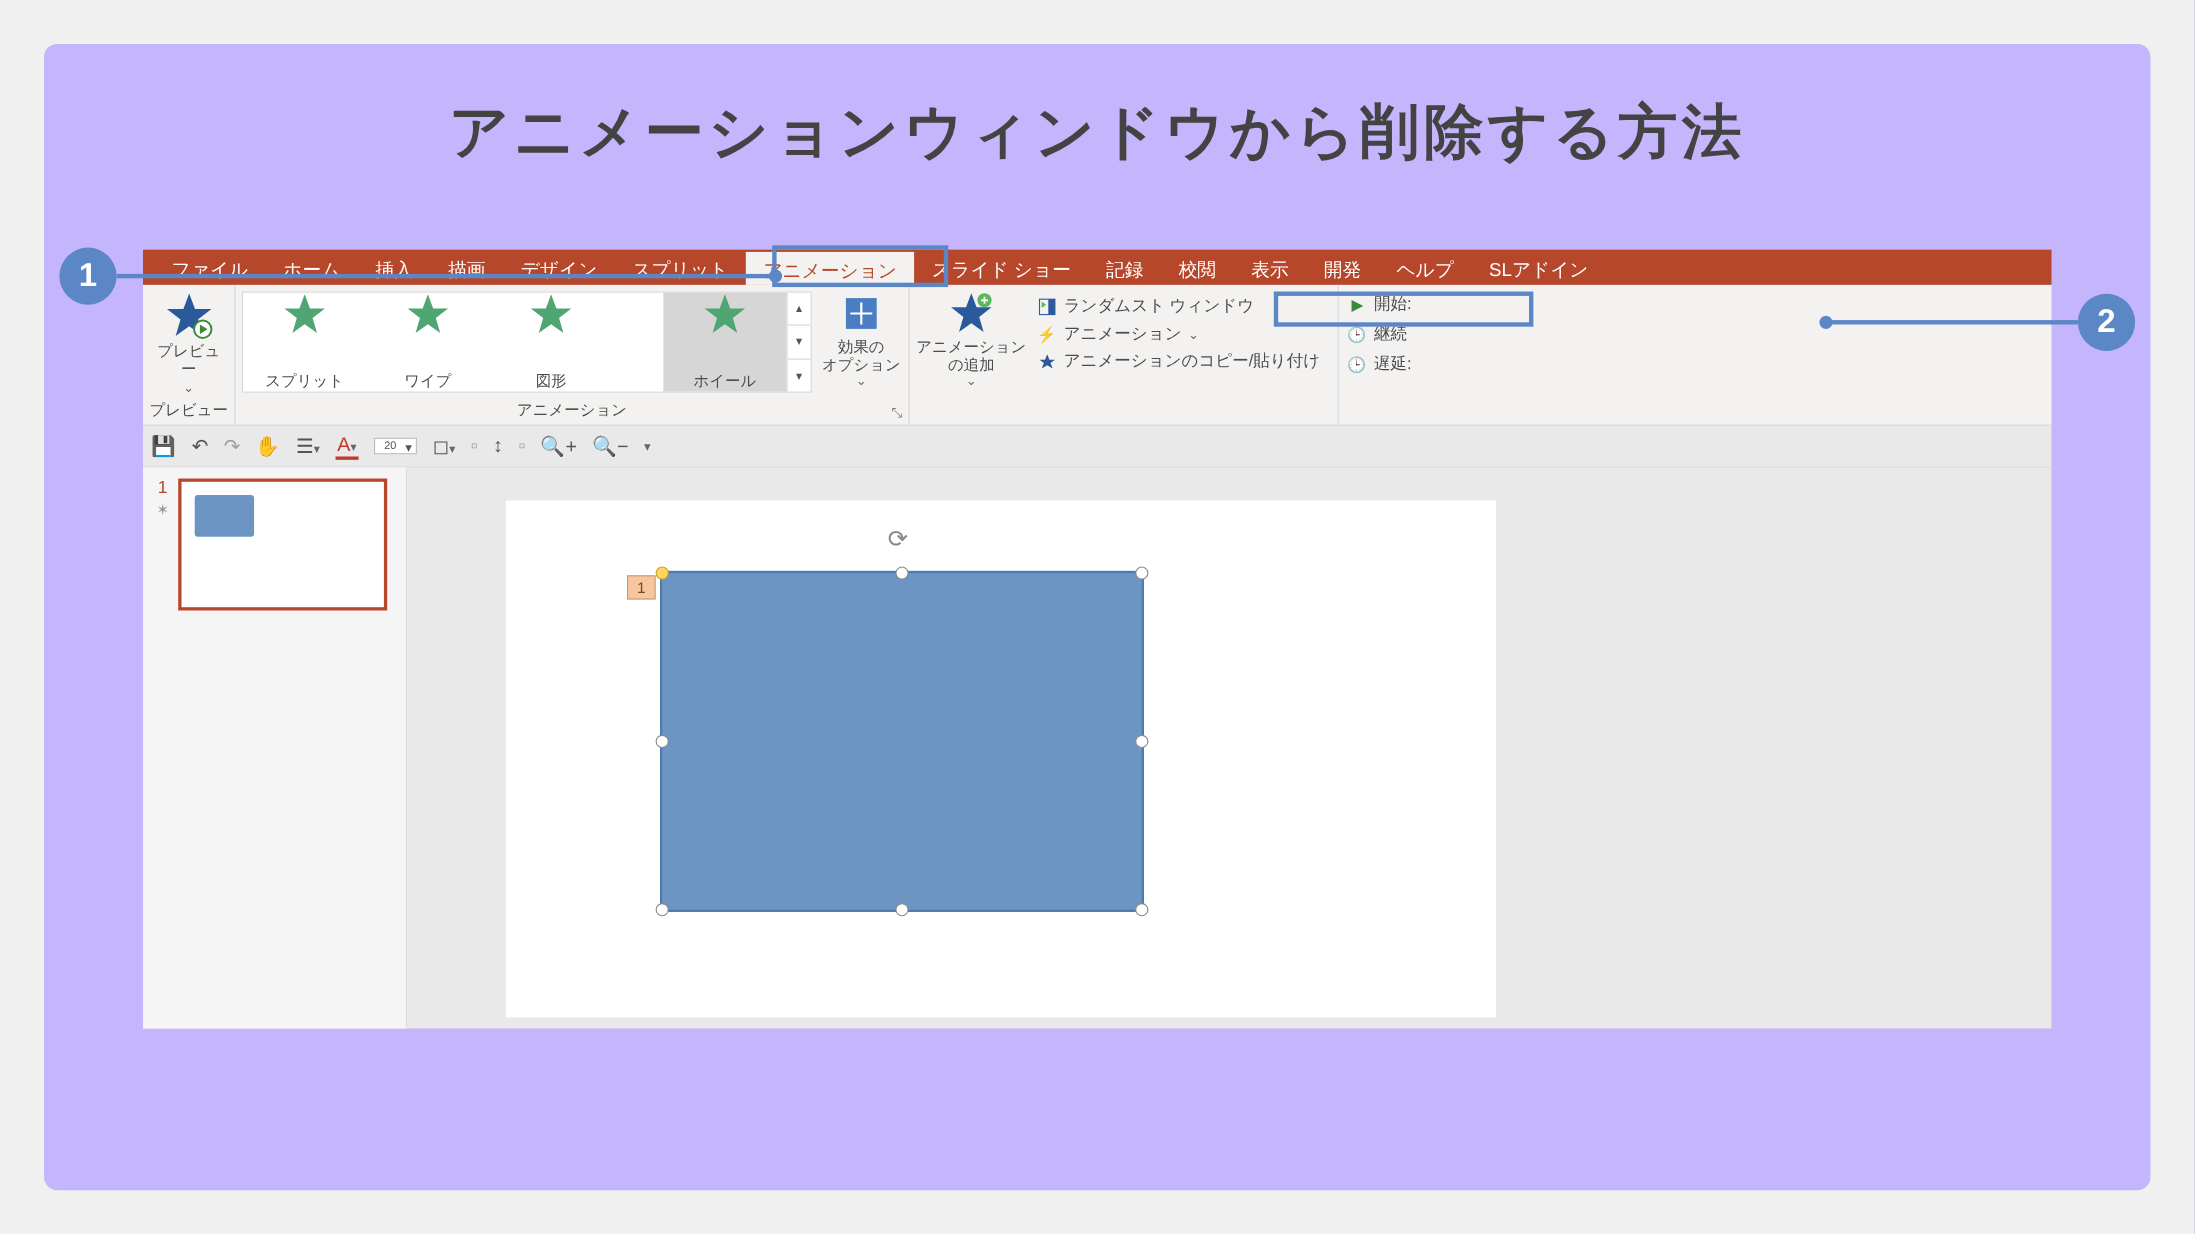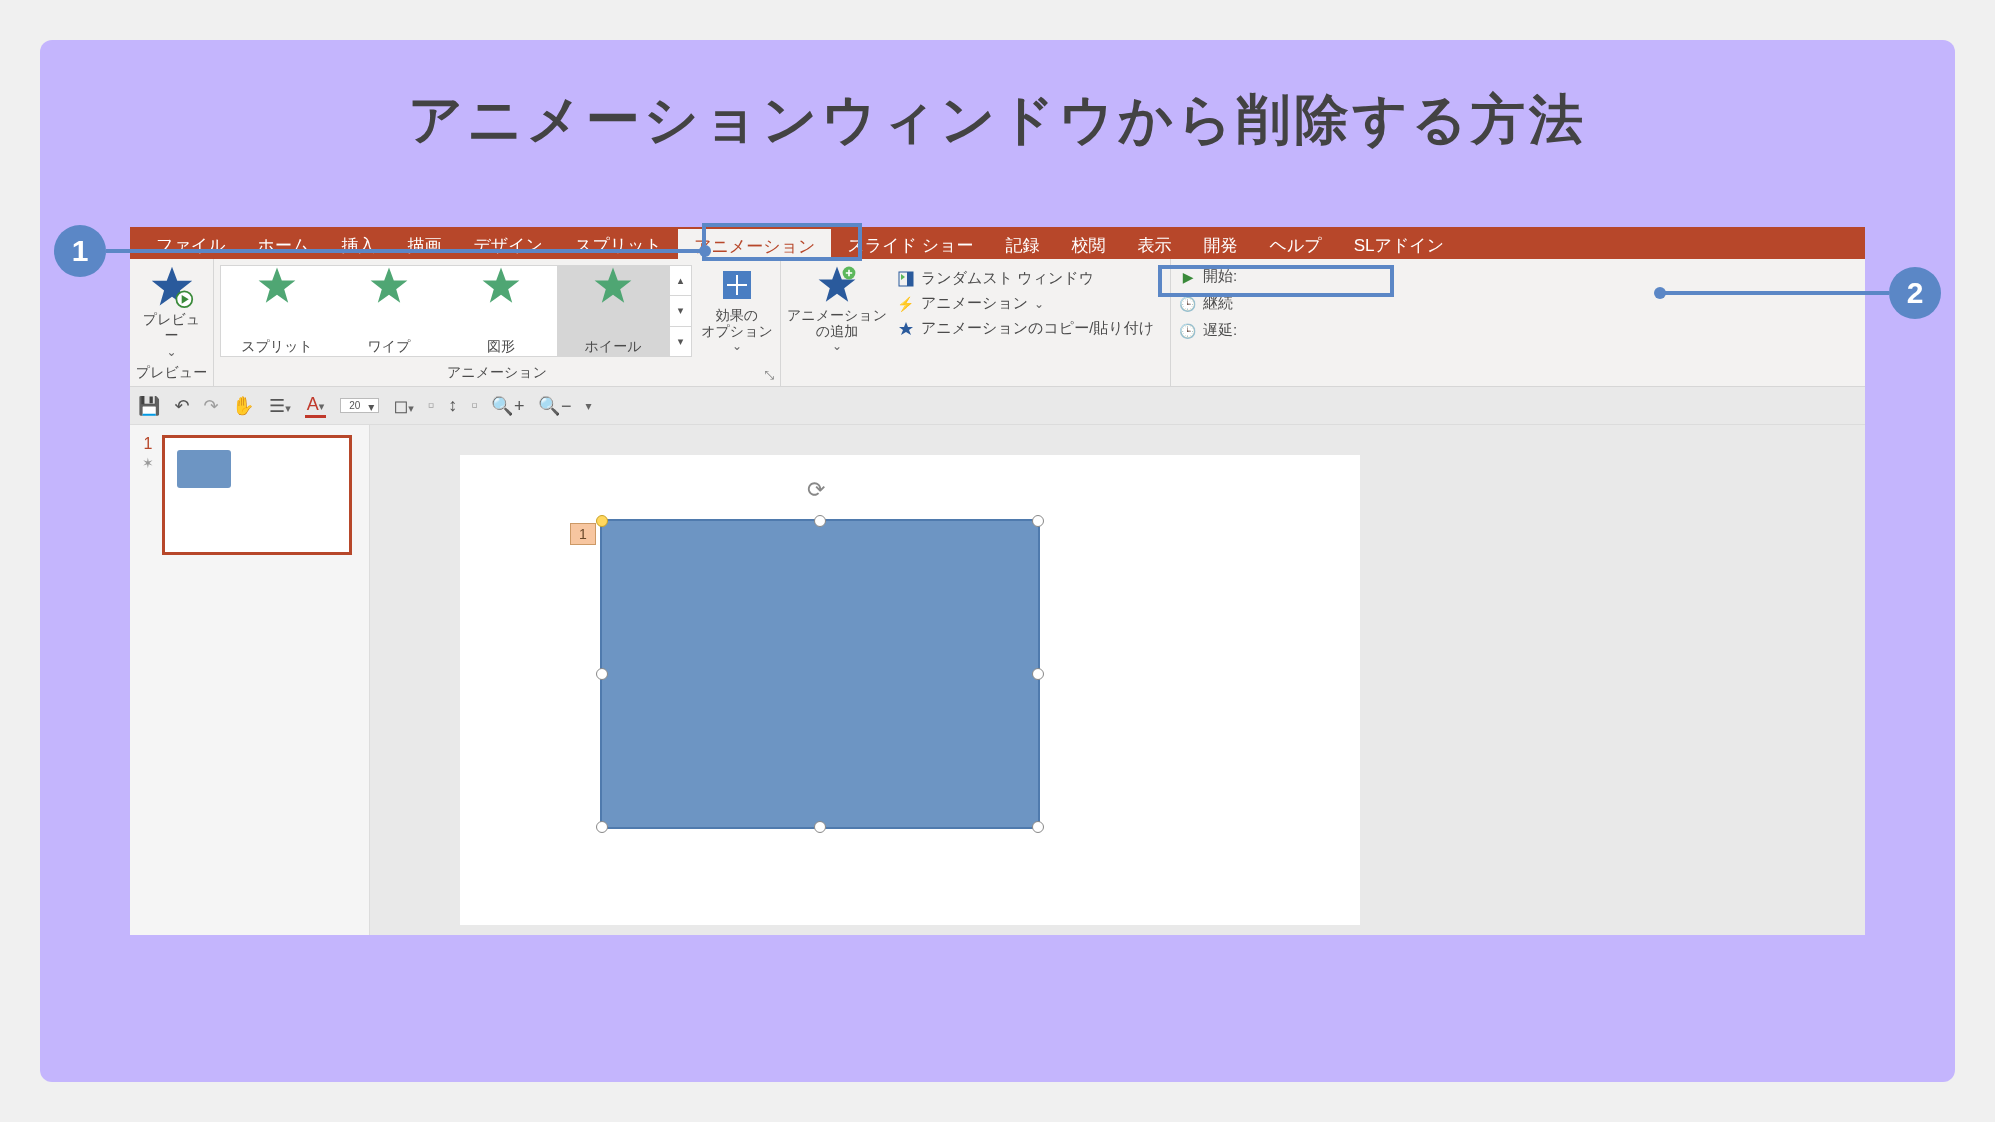--- a/index.html
+++ b/index.html
@@ -136,21 +136,21 @@
   .gallery-item {
     width: 112px;
     height: 100%;
     display: flex;
     flex-direction: column;
     align-items: center;
     justify-content: space-between;
     font-size: 14px;
     gap: 4px;
   }
-  .gallery-item.selected { background: #d6d6d6; }
+  .gallery-item.selected { background: #d6d6d6; margin-left: 46px; }
   .gallery-scroll {
     width: 22px;
     height: 100%;
     border-left: 1px solid #d6d6d6;
     display: flex;
     flex-direction: column;
   }
   .gallery-scroll div {
     flex: 1;
     display: flex;

